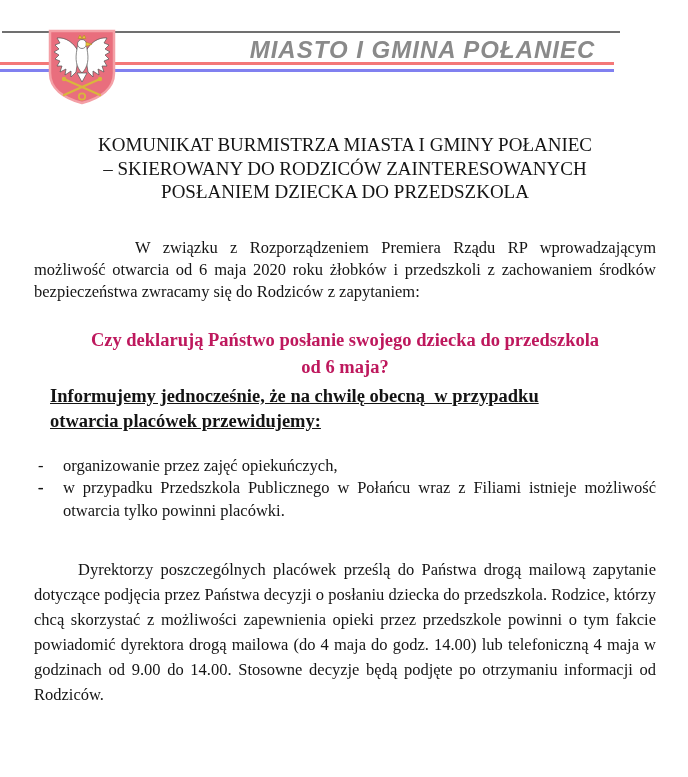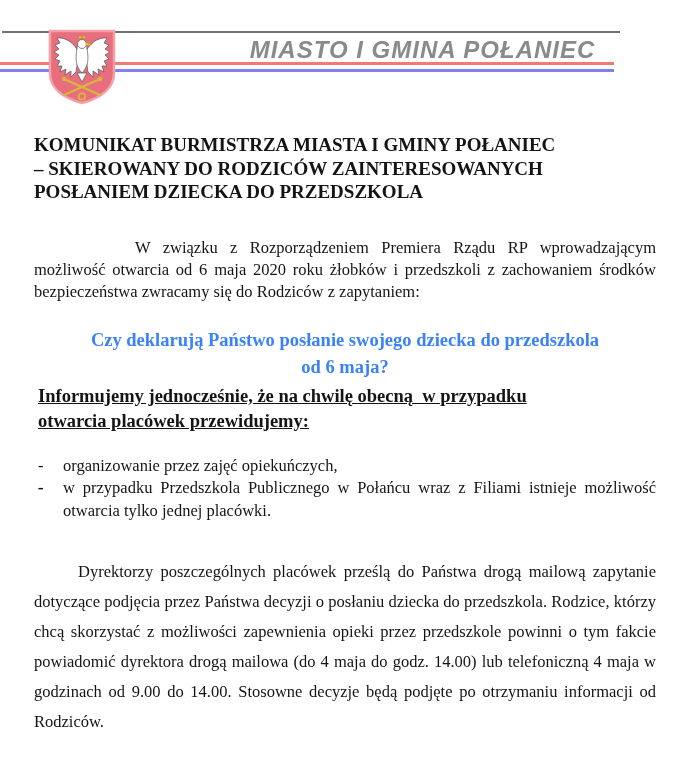--- a/index.html
+++ b/index.html
@@ -26,53 +26,53 @@
     font-style: italic; font-weight: bold;
     font-size: 24px; letter-spacing: 1px;
     color: #8a8a8a;
   }
 
   
   .content { position: absolute; left: 34px; top: 0; width: 622px; }
 
   .doc-title {
     margin: 133px 0 0;
-    font-size: 19px; line-height: 23.5px; font-weight: bold;
-    text-align: left;
+    font-size: 19px; line-height: 23.5px; font-weight: normal;
+    text-align: center;
     white-space: pre-line;
   }
   .intro {
     margin: 33px 0 8px;
     font-size: 16.5px; line-height: 22px;
     text-align: justify;
     text-indent: 101px;
   }
   .question {
     margin: 24px 0 0;
     font-size: 18.5px; line-height: 27px; font-weight: bold;
-    color: #3b82f6;
+    color: #be185d;
     text-align: center;
     white-space: pre-line;
   }
   .info {
-    margin: 3px 4px 0;
+    margin: 3px 16px 0;
     font-size: 18.5px; line-height: 25px; font-weight: bold;
     text-decoration: underline;
     white-space: pre-wrap;
   }
   .provisions {
     margin: 21px 0 0; padding: 0;
     list-style: none;
     font-size: 16.5px; line-height: 22.5px;
   }
   .provisions li { position: relative; padding-left: 29px; text-align: justify; }
   .provisions .marker { position: absolute; left: 4px; top: 0; }
   .closing {
     margin: 35px 0 0;
-    font-size: 16.5px; line-height: 30px;
+    font-size: 16.5px; line-height: 25px;
     text-align: justify;
     text-indent: 44px;
   }
 </style>
 </head>
 <body>
 
 <div class="page">
 
   <div class="letterhead">
@@ -126,20 +126,20 @@
     <ul class="provisions">
       <li>
         <span class="marker">-</span>
         <span>organizowanie przez zajęć opiekuńczych,</span>
       </li>
       <li>
         <span class="marker">-</span>
       </li>
       <li>
         <span class="marker">-</span>
-        <span>w przypadku Przedszkola Publicznego w Połańcu wraz z Filiami istnieje możliwość otwarcia tylko jednej placówki.</span>
+        <span>w przypadku Przedszkola Publicznego w Połańcu wraz z Filiami istnieje możliwość otwarcia tylko powinni placówki.</span>
       </li>
     </ul>
 
     <p class="closing">Dyrektorzy poszczególnych placówek prześlą do Państwa drogą mailową zapytanie dotyczące podjęcia przez Państwa decyzji o posłaniu dziecka do przedszkola. Rodzice, którzy chcą skorzystać z możliwości zapewnienia opieki przez przedszkole powinni o tym fakcie powiadomić dyrektora drogą mailowa (do 4 maja do godz. 14.00) lub telefoniczną 4 maja w godzinach od 9.00 do 14.00. Stosowne decyzje będą podjęte po otrzymaniu informacji od Rodziców.</p>
 
   </div>
 </div>
 
 </body></html>

